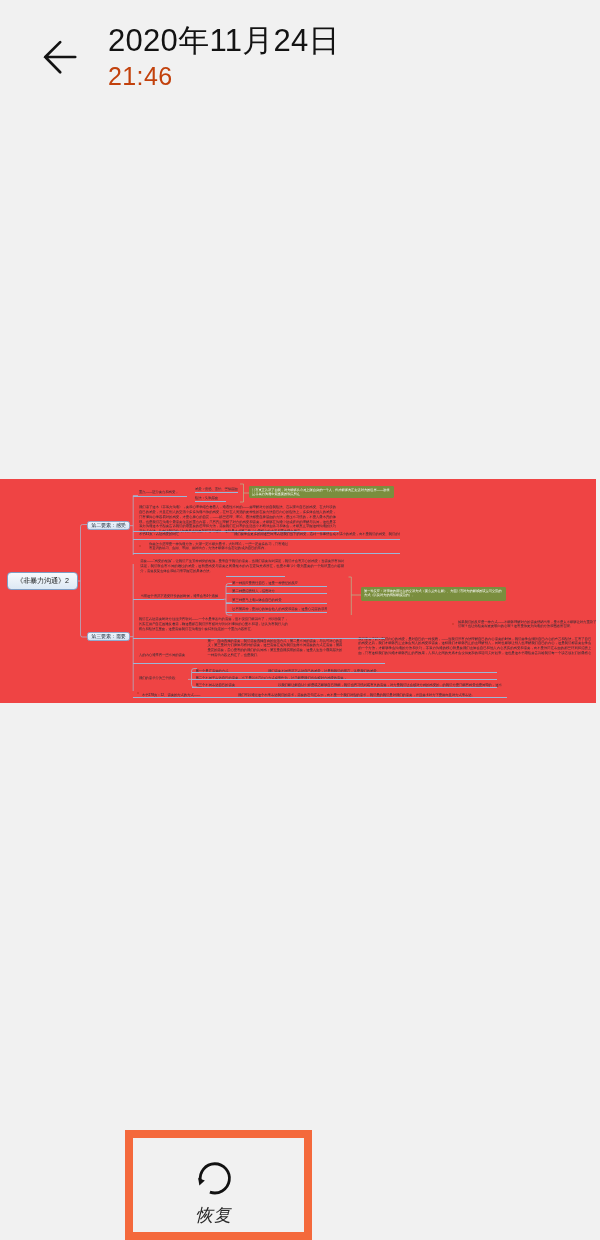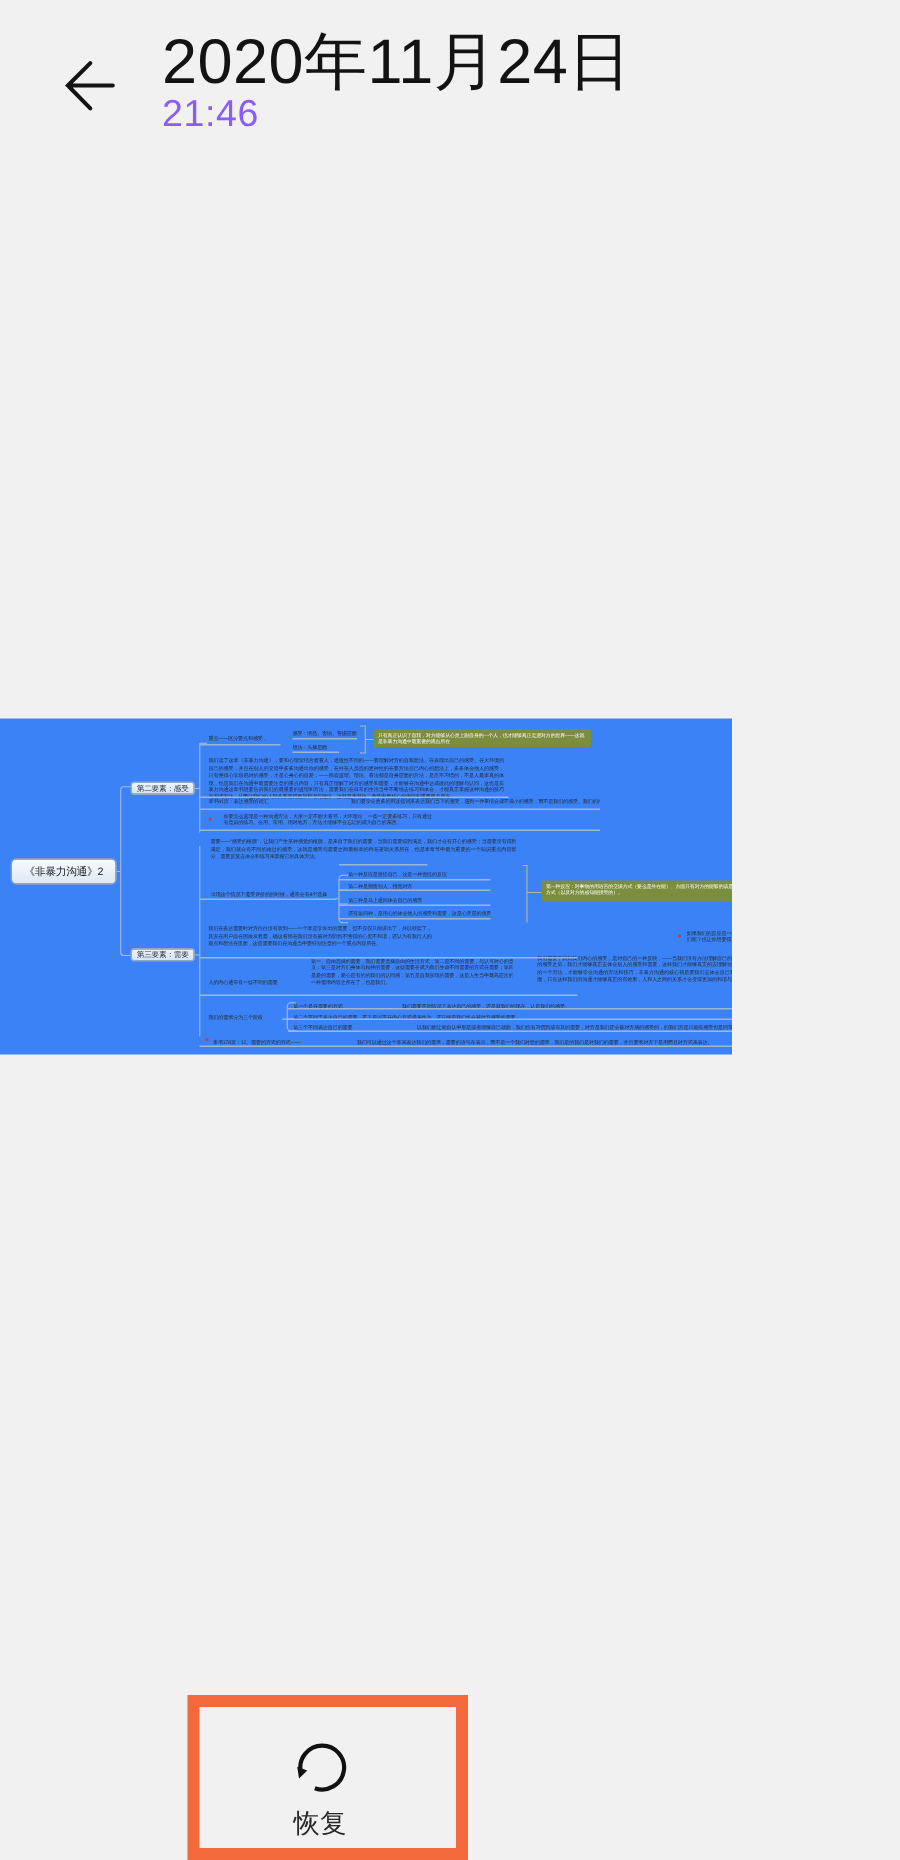--- a/index.html
+++ b/index.html
@@ -2,25 +2,25 @@
 <html><head>
 <meta charset="utf-8">
 <style>
   html,body{margin:0;padding:0;}
   body{width:600px;height:1240px;background:#f1f1f1;font-family:"Liberation Sans",sans-serif;overflow:hidden;position:relative;}
   #app{position:absolute;inset:0;background:#f1f1f1;}
 
   
   .header{position:absolute;left:0;top:0;width:600px;height:120px;}
   .back-btn{position:absolute;left:37.8px;top:38px;width:44px;height:42px;cursor:pointer;}
-  .title{position:absolute;left:108px;top:21px;font-size:42px;line-height:40px;color:#131313;letter-spacing:0.3px;white-space:nowrap;}
-  .subtitle{position:absolute;left:108px;top:62px;font-size:25px;line-height:28px;color:#8b5cf6;letter-spacing:0.4px;white-space:nowrap;}
+  .title{position:absolute;left:108px;top:21px;font-size:31px;line-height:40px;color:#131313;letter-spacing:0.3px;white-space:nowrap;}
+  .subtitle{position:absolute;left:108px;top:62px;font-size:25px;line-height:28px;color:#c2410c;letter-spacing:0.4px;white-space:nowrap;}
 
   
-  .photo{position:absolute;left:0;top:478.5px;width:488px;height:224px;background:#3b82f6;overflow:hidden;}
+  .photo{position:absolute;left:0;top:478.5px;width:596px;height:224px;background:#ef4444;overflow:hidden;}
   .mm{position:absolute;left:0;top:-2.5px;width:600px;height:226px;font-family:"Liberation Sans",sans-serif;}
   .mm svg{position:absolute;left:0;top:0;}
   .node{position:absolute;box-sizing:border-box;}
   
   .root{border:1px solid #7e9cc4;border-radius:4px;
         background:linear-gradient(#f7fafd,#dde8f4);display:flex;align-items:center;justify-content:center;}
   .root span{font-size:7.2px;color:#16181a;white-space:nowrap;letter-spacing:-0.2px;}
   
   .branch{border:1px solid #8fa9cd;border-radius:2.5px;background:linear-gradient(#eef3fa,#d7e4f3);
           display:flex;align-items:center;justify-content:center;}
@@ -28,21 +28,21 @@
   
   .txt{position:absolute;color:#222a33;font-size:3.4px;line-height:4.9px;letter-spacing:-0.1px;-webkit-font-smoothing:antialiased;
        word-break:break-all;text-align:justify;overflow:hidden;}
   .hr{position:absolute;height:0;border-top:0.65px solid #9cb6d6;}
   .green{position:absolute;background:#7a8e3e;color:#ffffff;font-size:3.3px;line-height:4.6px;
          border-radius:1.4px;padding:1.5px 3px;box-sizing:border-box;letter-spacing:-0.1px;word-break:break-all;overflow:hidden;}
   .dot{position:absolute;width:2.4px;height:2.4px;border-radius:50%;background:#cf3a2f;}
   .sm{position:absolute;color:#222a33;font-size:3.4px;line-height:4.9px;white-space:nowrap;letter-spacing:-0.1px;overflow:hidden;-webkit-font-smoothing:antialiased;}
 
   
-  .bottombar{position:absolute;left:0;top:1120px;width:600px;height:120px;}
+  .bottombar{position:absolute;left:0;top:1120px;width:600px;height:120px;font-style:italic;}
   .action{position:absolute;width:120px;text-align:center;}
   .action .ic{height:38px;position:relative;}
   .action .ic svg{position:absolute;left:50%;top:0;transform:translateX(-50%);}
   .action .lbl{font-size:17.5px;line-height:18px;color:#272727;margin-top:9px;letter-spacing:0.4px;}
   .hl-box{position:absolute;left:125px;top:1130px;width:187px;height:110px;border:8.7px solid #f4693c;box-sizing:border-box;}
 
   .watermark{position:absolute;left:490px;top:1177px;width:104px;text-align:center;pointer-events:none;}
   .wm-brand{font-size:34px;line-height:36px;color:#a9c6c7;letter-spacing:0px;font-weight:400;}
   .wm-url{font-size:15px;line-height:16px;color:#adc4c4;letter-spacing:0.7px;margin-top:-2px;}
 </style>

